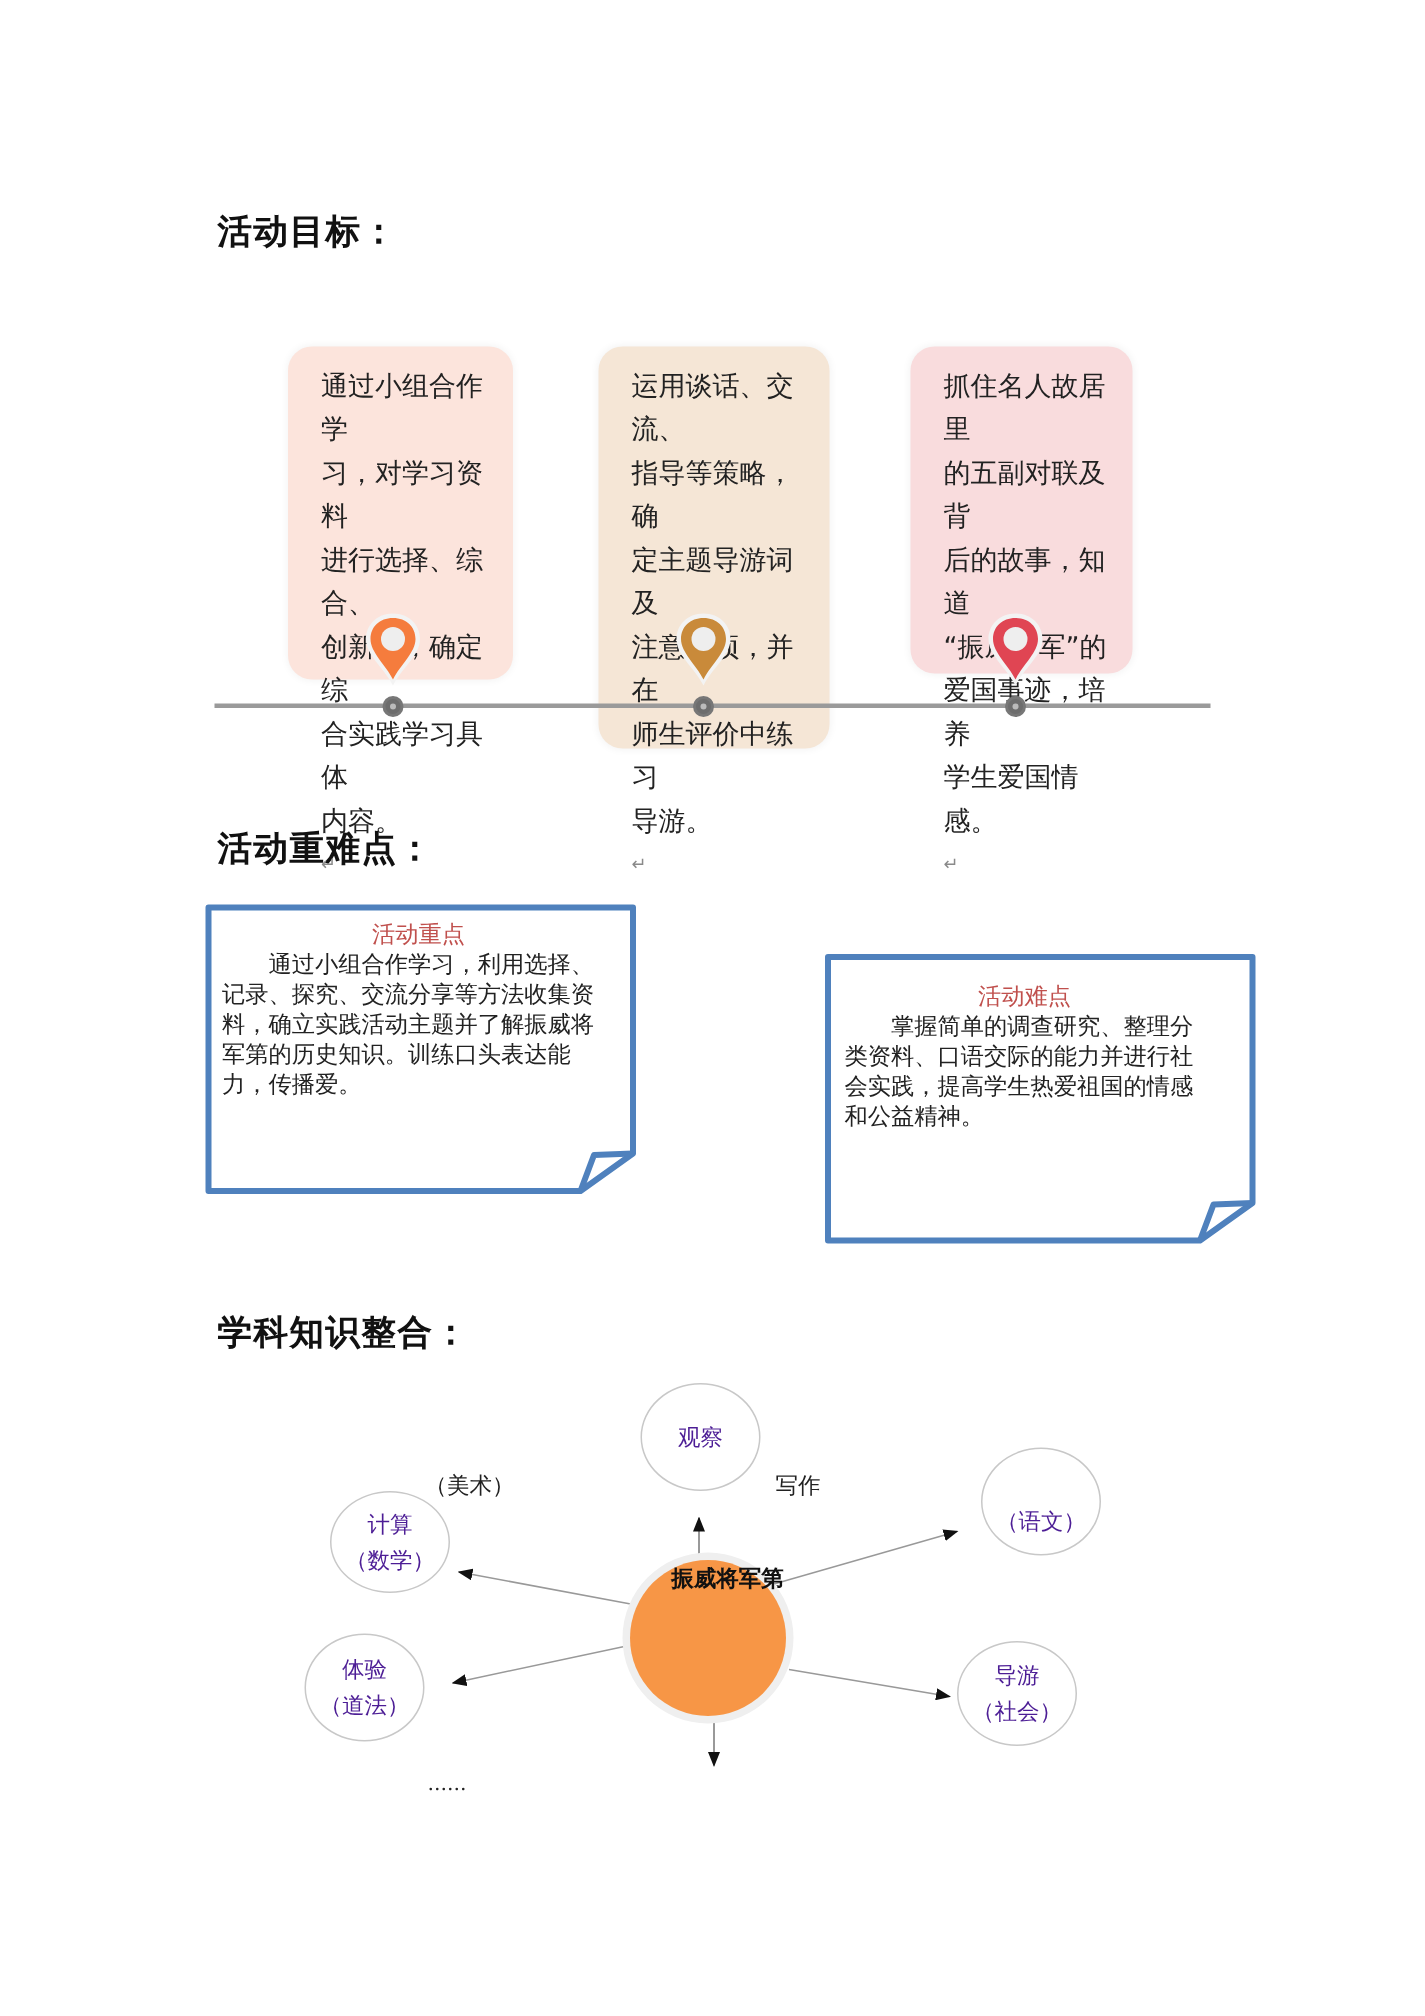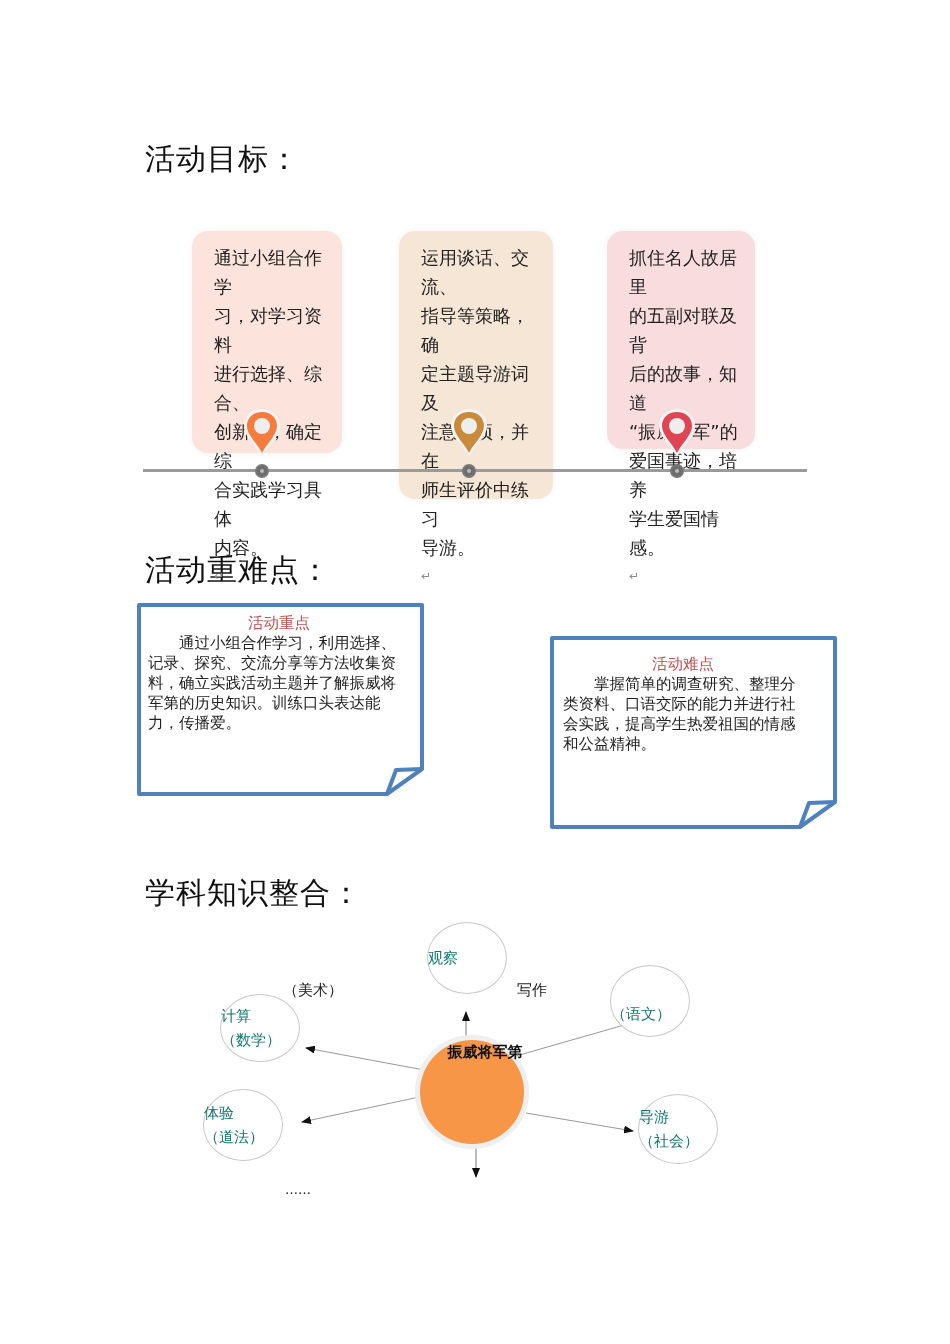--- a/index.html
+++ b/index.html
@@ -1,19 +1,19 @@
 <!DOCTYPE html>
 <html><head>
 <meta charset="utf-8">
 <style>
   html, body { margin: 0; padding: 0; background: #ffffff; }
   body { width: 950px; height: 1344px; position: relative; overflow: hidden;
          font-family: "DejaVu Sans", sans-serif; color: #111; }
   .abs { position: absolute; }
-  .heading { font-size: 30px; font-weight: normal; color: #111; letter-spacing: 1px; }
+  .heading { font-size: 23px; font-weight: bold; color: #111; letter-spacing: 1px; }
 
   
   .card { position: absolute; border-radius: 16px; box-sizing: border-box;
           padding: 12px 8px 10px 22px; font-size: 18px; line-height: 29px; color: #222;
           box-shadow: 0 0 6px rgba(0,0,0,0.06); }
   .card .txt { white-space: pre-line; }
   .card .ret { color: #8a8a8a; font-size: 12px; }
   .timeline-line { position: absolute; left: 143px; top: 469px; width: 664px; height: 3px; background: #9a9a9a; }
   .dot { position: absolute; width: 14px; height: 14px; border-radius: 50%; background: #6d6d6d;
          top: 464px; box-sizing: border-box; border: 2px solid #777; }
@@ -22,22 +22,22 @@
 
   
   .note { position: absolute; box-sizing: border-box; }
   .note svg { position: absolute; left: 0; top: 0; }
   .note .inner { position: absolute; font-family: "DejaVu Serif", serif; font-size: 15.5px; line-height: 20px; color: #222; }
   .note .ntitle { text-align: center; color: #c0504d; }
   .note .nbody { text-indent: 2em; }
 
   
   .node { position: absolute; border: 1px solid #c8c8c8; border-radius: 50%; box-sizing: border-box;
-          display: flex; flex-direction: column; justify-content: center;
-          font-family: "DejaVu Serif", serif; font-size: 15px; line-height: 24px; color: #0f766e; background: #fff; }
+          display: flex; flex-direction: column; align-items: center; justify-content: center;
+          font-family: "DejaVu Serif", serif; font-size: 15px; line-height: 24px; color: #4c1d95; background: #fff; }
   .label { position: absolute; font-family: "DejaVu Serif", serif; font-size: 15px; color: #222; }
   .center-node { position: absolute; left: 420px; top: 1040px; width: 104px; height: 104px; border-radius: 50%;
                  background: #f79646; box-shadow: 0 0 0 5px #efefef; display: flex; flex-direction: row;
                  align-items: flex-start; justify-content: center; padding-left: 26px; box-sizing: border-box;
                  font-size: 15px; font-weight: bold; line-height: 25px; color: #111; }
 </style>
 </head>
 <body>
 
 <div class="abs heading" style="left:145px; top:139px;">活动目标：</div>
@@ -133,21 +133,21 @@
     <line x1="476" y1="1145" x2="476" y2="1177" stroke="#777" stroke-width="1" marker-end="url(#arr)"></line>
   </svg>
 
   <div class="node" style="left:427px; top:922px; width:80px; height:72px;">
     <span>观察</span>
   </div>
   <div class="node" style="left:220px; top:994px; width:80px; height:68px;">
     <span>计算</span>
     <span>（数学）</span>
   </div>
-  <div class="node" style="left:610px; top:965px; width:80px; height:72px; justify-content:flex-end; padding-bottom:10px;">
+  <div class="node" style="left:654px; top:965px; width:80px; height:72px; justify-content:flex-end; padding-bottom:10px;">
     <span>（语文）</span>
   </div>
   <div class="node" style="left:203px; top:1089px; width:80px; height:72px;">
     <span>体验</span>
     <span>（道法）</span>
   </div>
   <div class="node" style="left:638px; top:1094px; width:80px; height:70px;">
     <span>导游</span>
     <span>（社会）</span>
   </div>

